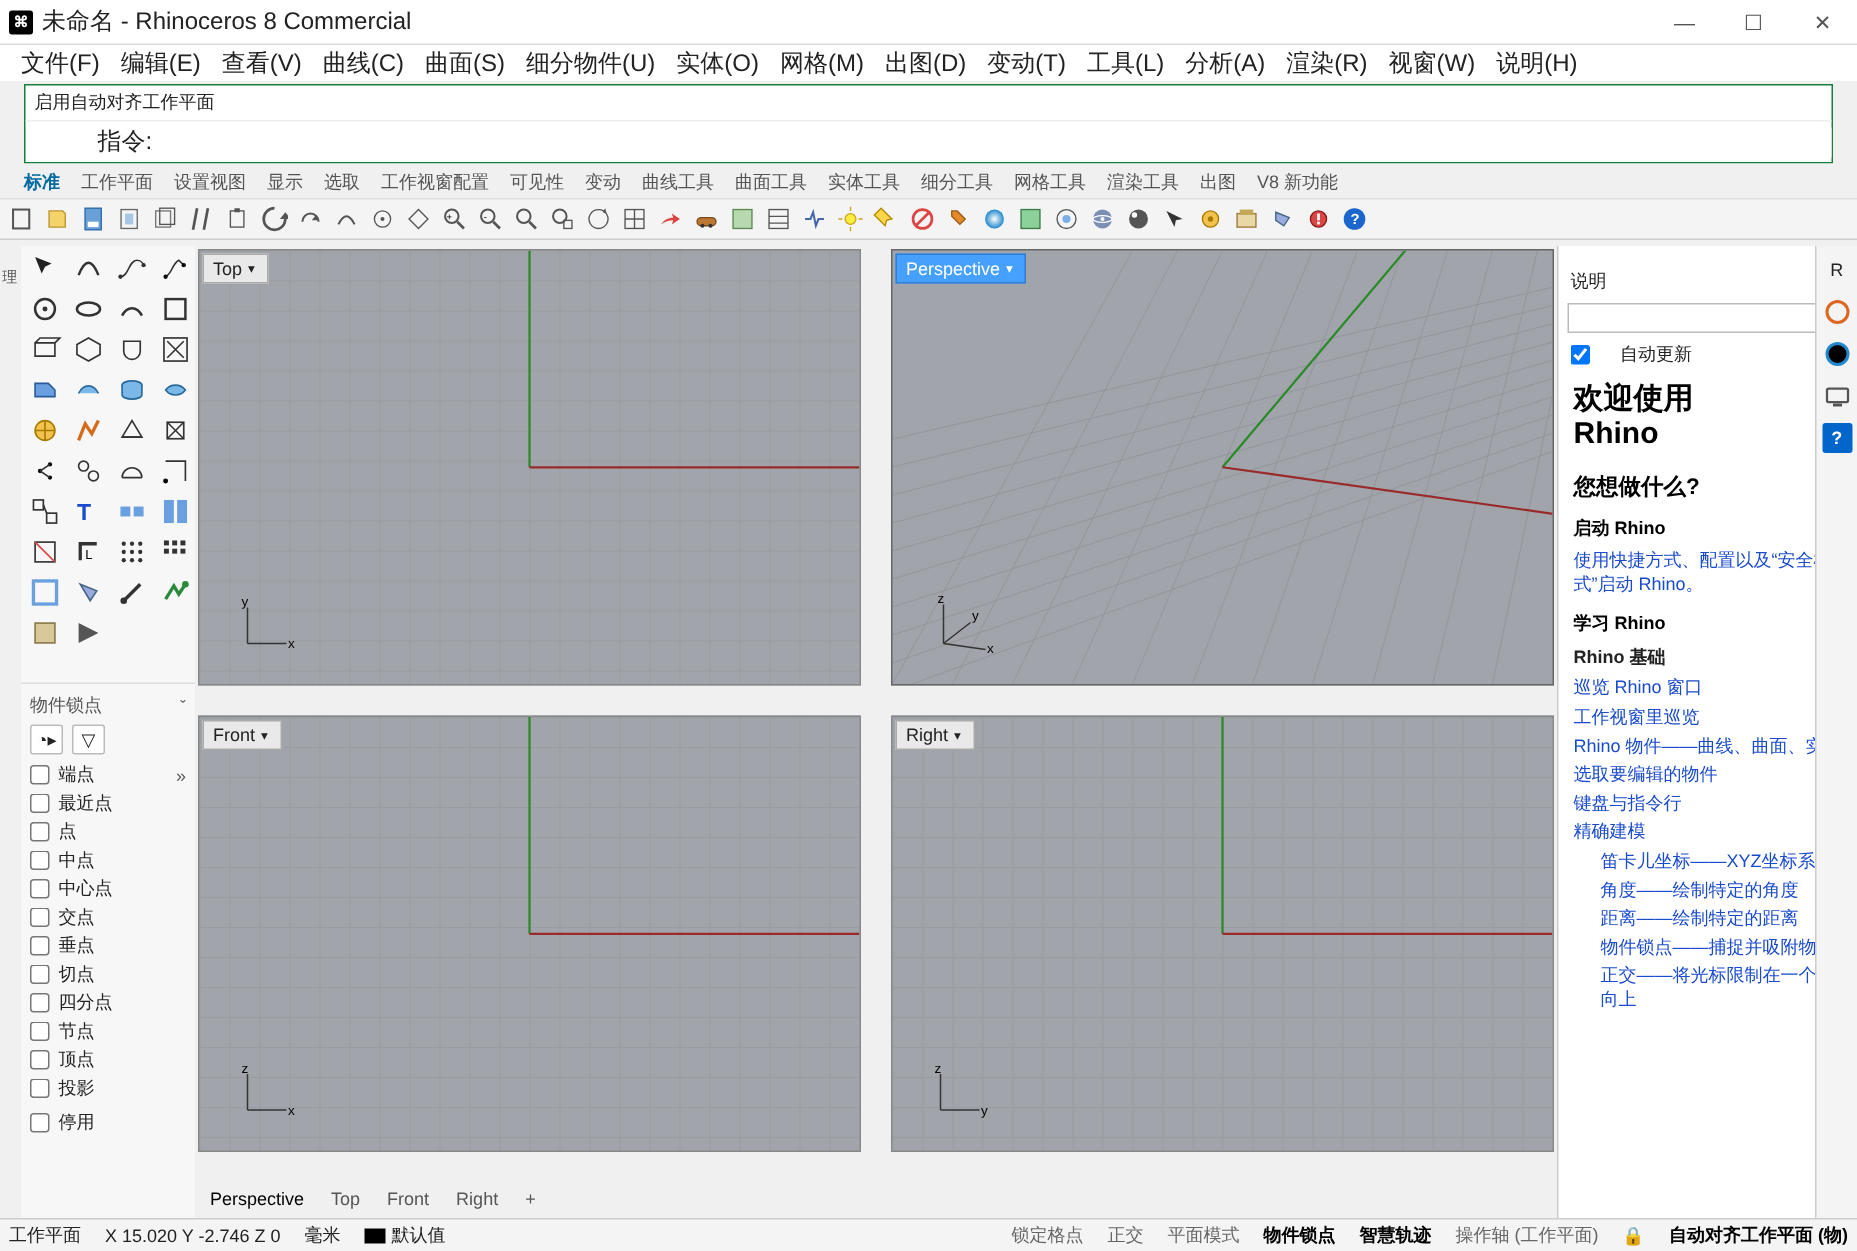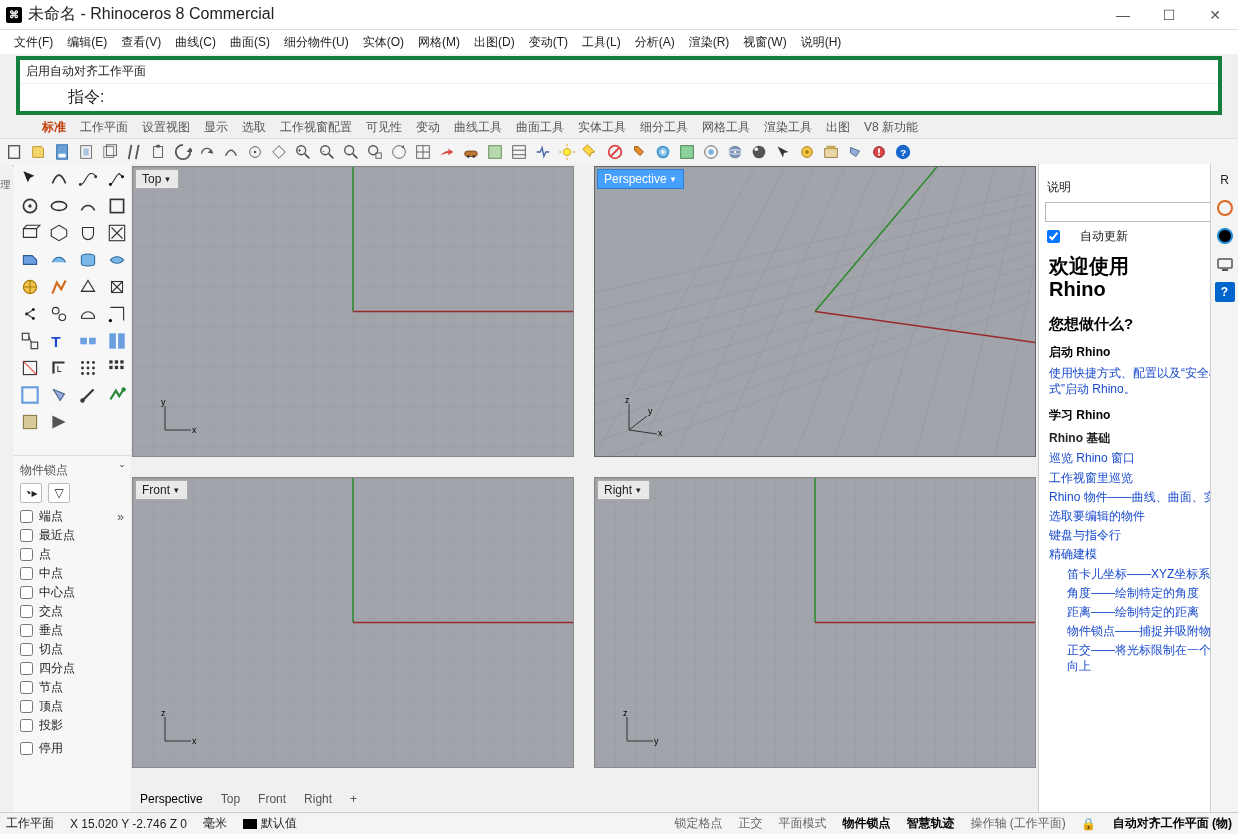--- a/index.html
+++ b/index.html
@@ -3,29 +3,29 @@
 <meta charset="utf-8">
 <style>
 * { box-sizing: border-box; margin: 0; padding: 0; font-family: "Microsoft YaHei", Arial, sans-serif; user-select: none; }
 body { background: #f0f0f0; overflow: hidden; font-size: 12px; color: #222; }
 .titlebar { height: 30px; background: #fff; display: flex; align-items: center; padding-left: 6px; border-bottom: 1px solid #ddd; }
 .titlebar .app-icon { width: 16px; height: 16px; background: #000; color: #fff; font-size: 10px; display: flex; align-items: center; justify-content: center; border-radius: 2px; margin-right: 6px; font-weight: bold; }
 .titlebar .title { font-size: 16px; flex: 1; }
 .titlebar .win-btns { display: flex; }
 .titlebar .win-btn { width: 46px; height: 30px; display: flex; align-items: center; justify-content: center; color: #555; font-size: 14px; }
 .menubar { height: 24px; background: #fff; display: flex; align-items: center; padding-left: 14px; gap: 14px; }
-.menubar .menu-item { font-size: 12px; }
-.cmd-panel { background: #fff; margin: 2px 16px 0 16px; border: 4px solid #15803d; }
+.menubar .menu-item { font-size: 16px; }
+.cmd-panel { background: #fff; margin: 2px 16px 0 16px; border: 1px solid #15803d; }
 .cmd-hist { padding: 3px 6px; font-size: 12px; min-height: 20px; }
 .cmd-line { display: flex; align-items: center; border-top: 1px solid #eee; }
 .cmd-line .label { padding: 3px 6px; font-size: 16px; margin-left: 42px; }
 .cmd-line input { flex: 1; border: none; outline: none; font-size: 12px; padding: 3px; }
 .tabbar { display: flex; gap: 14px; padding: 4px 16px 2px 16px; font-size: 12px; background: #f0f0f0; }
 .tabbar .tab { color: #555; }
-.tabbar .tab.active { color: #c2410c; font-weight: bold; margin-left: 26px; }
+.tabbar .tab.active { color: #0369a1; font-weight: bold; }
 .std-toolbar { display: flex; align-items: center; padding: 2px 4px; gap: 2px; background: #f4f4f4; border-top: 1px solid #ddd; border-bottom: 1px solid #ccc; }
 .std-toolbar .tb-btn { width: 22px; height: 22px; display: flex; align-items: center; justify-content: center; }
 .std-toolbar .tb-btn svg { width: 18px; height: 18px; }
 .left-strip { position: absolute; left: 0; top: 164px; width: 12px; bottom: 22px; background: #f0f0f0; font-size: 10px; writing-mode: vertical-rl; display: flex; flex-direction: column; gap: 16px; padding-top: 8px; color: #555; }
 .main-row { display: flex; position: absolute; left: 14px; right: 0; top: 164px; bottom: 22px; }
 .tool-palette { width: 116px; background: #f7f7f7; display: flex; flex-direction: column; }
 .tool-grid { display: grid; grid-template-columns: repeat(4, 28px); gap: 1px; padding: 2px; }
 .tool-grid .tool { width: 28px; height: 26px; display: flex; align-items: center; justify-content: center; background: #f7f7f7; }
 .tool-grid .tool svg { width: 22px; height: 22px; }
 .osnap-panel { margin-top: 18px; border-top: 1px solid #ddd; padding: 4px 2px; }

